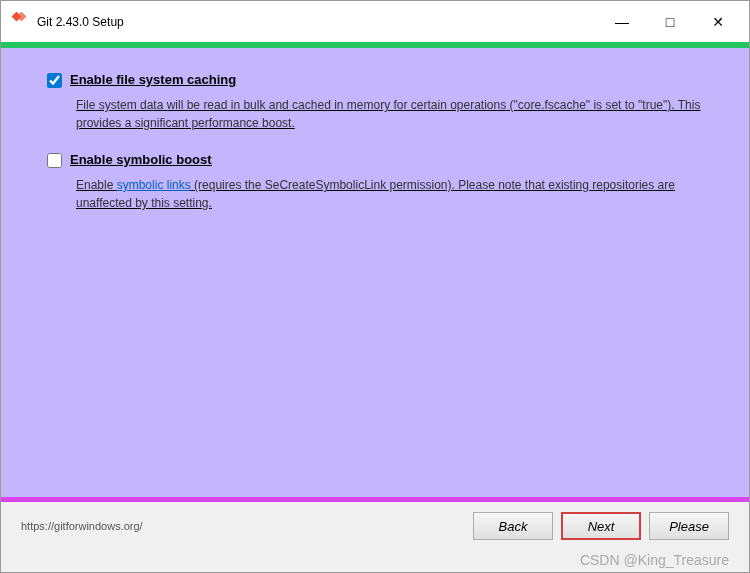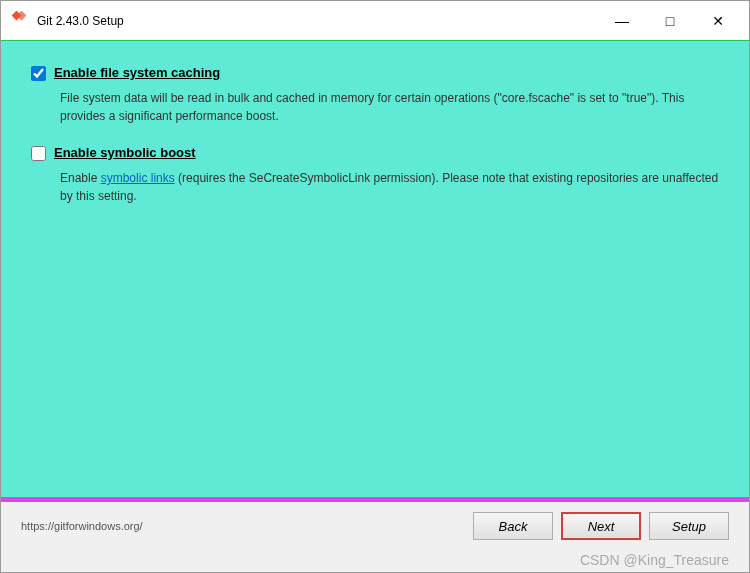--- a/index.html
+++ b/index.html
@@ -20,25 +20,25 @@
       background: #f0f0f0;
       border: 1px solid #999;
       box-shadow: 2px 2px 8px rgba(0,0,0,0.4);
       display: flex;
       flex-direction: column;
     }
 
     
     .title-bar {
       background: #fff;
-      height: 40px;
+      height: 47px;
       display: flex;
       align-items: center;
       padding: 0 8px;
-      border-bottom: 1px solid #22c55e;
+      border-bottom: 6px solid #22c55e;
       flex-shrink: 0;
     }
 
     .title-bar-icon {
       width: 20px;
       height: 20px;
       margin-right: 8px;
       flex-shrink: 0;
     }
 
@@ -85,23 +85,24 @@
     }
 
     .header-text .subtitle {
       font-size: 13px;
       color: #333;
     }
 
     
     .content {
       flex: 1;
-      background: #5eead4;
-      padding: 24px 30px;
+      background: #c4b5fd;
+      padding: 24px 46px;
       overflow: auto;
+      text-decoration: underline;
     }
 
     .option-block {
       margin-bottom: 20px;
     }
 
     .checkbox-row {
       display: flex;
       align-items: flex-start;
       margin-bottom: 8px;
@@ -230,18 +231,18 @@
       </div>
     </div>
 
   </div>
 
   <div class="footer">
     <a class="footer-link" href="#">https://gitforwindows.org/</a>
     <div class="footer-buttons">
       <button class="btn">Back</button>
       <button class="btn next-btn">Next</button>
-      <button class="btn">Setup</button>
+      <button class="btn">Please</button>
     </div>
   </div>
 
   <div class="watermark">CSDN @King_Treasure</div>
 </div>
 
 </body></html>

